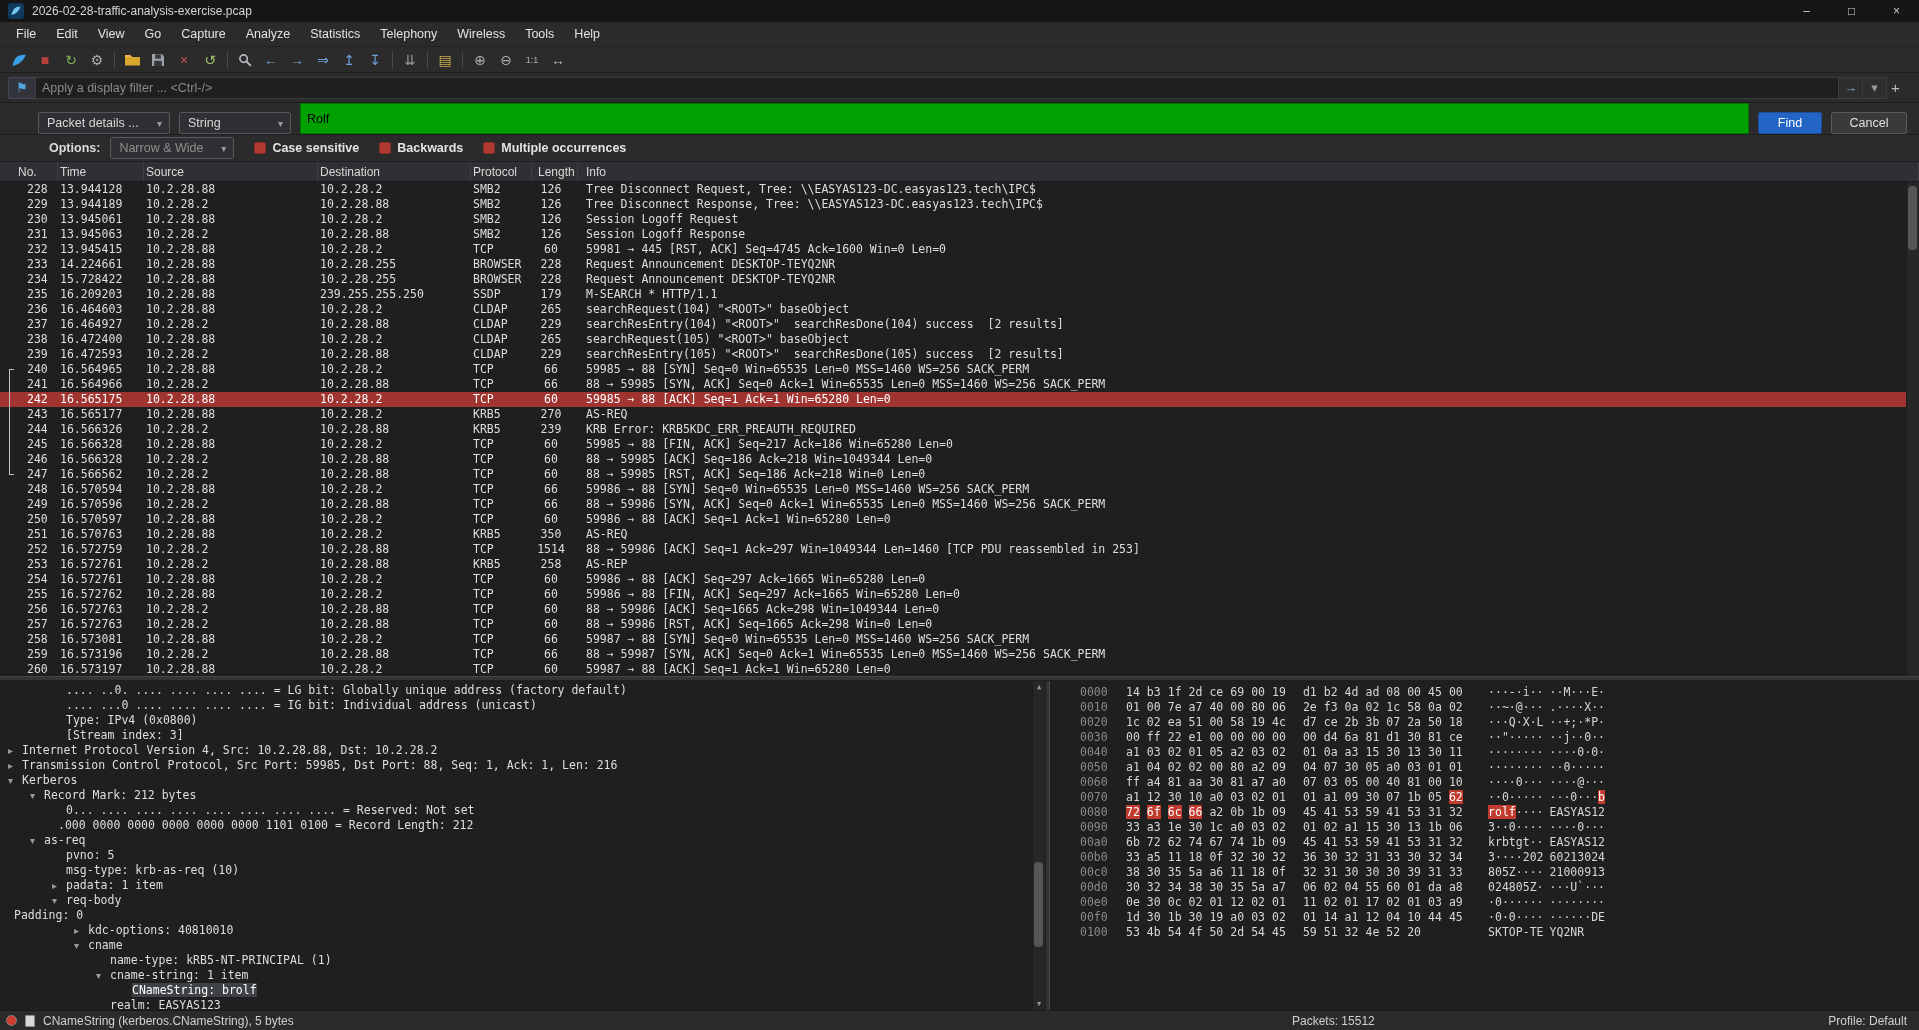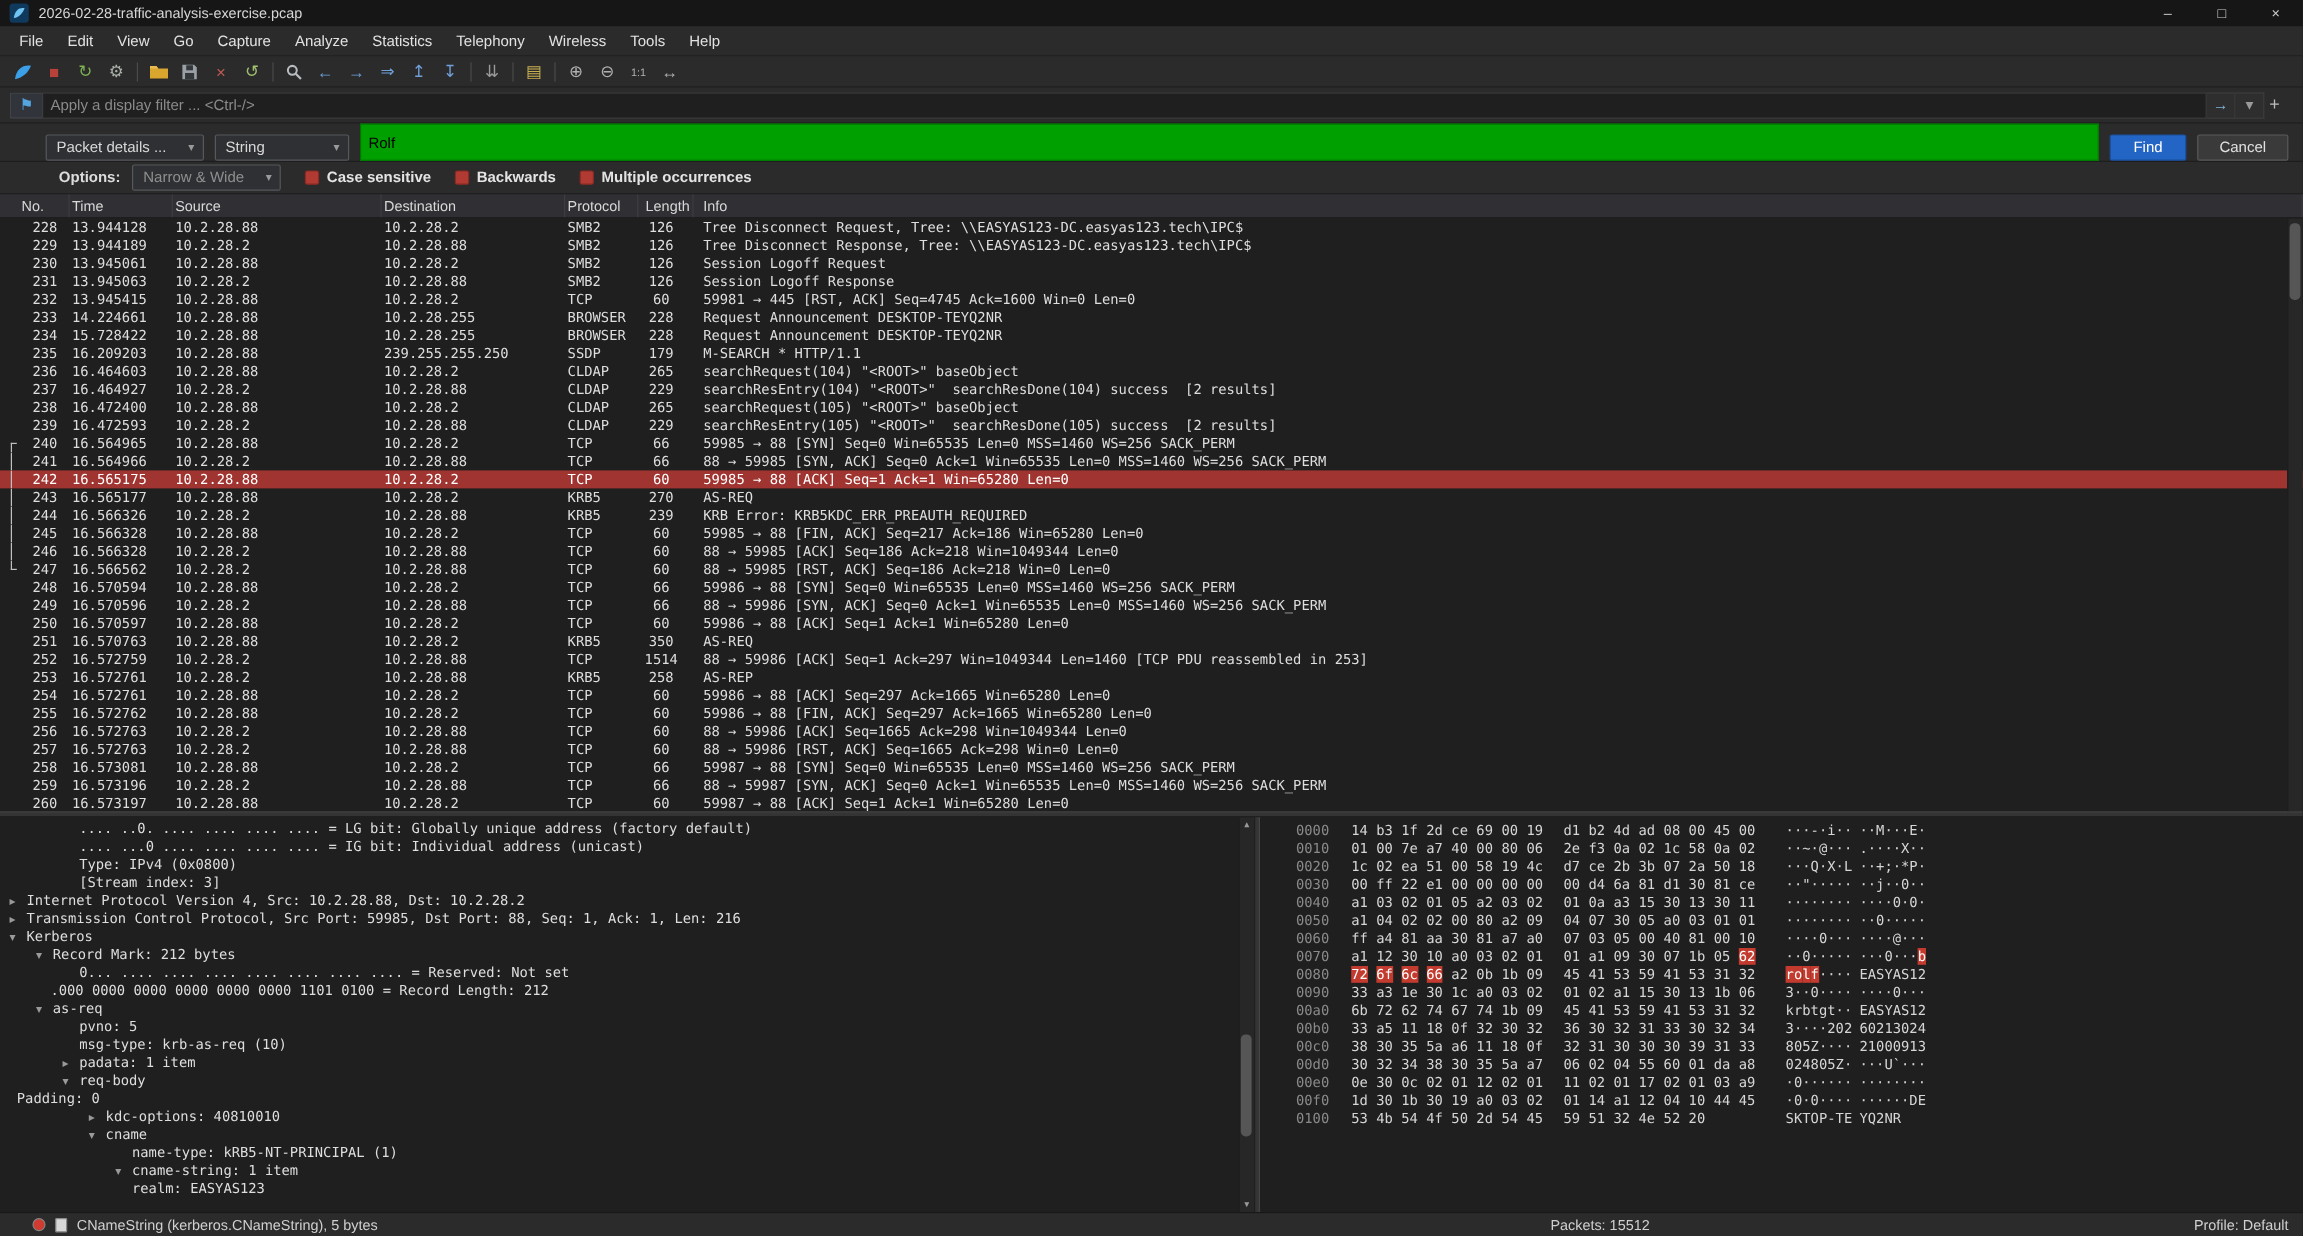--- a/index.html
+++ b/index.html
@@ -95,21 +95,21 @@
   .off{display:inline-block;width:46px;color:#8a8a8a}
   .bytes{display:inline-block;width:348px}
   .hb{margin-right:7px}
   .hb.mid{margin-right:17px}
   .asc{display:inline-block;margin-left:14px}
   .ha{white-space:pre}
   .ha.mid{margin-right:6px}
   .hl{background:#c33b2e;color:#ffffff}
 
   
-  .statusbar{flex:0 0 20px;background:#2b2b2b;border-top:1px solid #191919;position:relative;font-size:12px;color:#d0d0d0;display:flex;align-items:center;padding-left:27px;gap:8px}
+  .statusbar{flex:0 0 20px;background:#2b2b2b;border-top:1px solid #191919;position:relative;font-size:12px;color:#d0d0d0;display:flex;align-items:center;padding-left:6px;gap:8px}
   .expert-dot{width:11px;height:11px;border-radius:50%;background:#cf3b30;border:1px solid #828282}
   .note-icon{width:10px;height:12px;background:#d8d8d8;border:1px solid #8a8a8a;border-radius:1px}
   .sb-packets{position:absolute;left:1292px}
   .sb-profile{position:absolute;right:12px}
 </style>
 </head>
 <body>
 
 <div class="window">
 
@@ -592,31 +592,32 @@
       <div id="detlines">
           <div class="dline" style="padding-left: 52px;"><span class="darrow"></span><span class="dtext">.... ..0. .... .... .... .... = LG bit: Globally unique address (factory default)</span></div>
           <div class="dline" style="padding-left: 52px;"><span class="darrow"></span><span class="dtext">.... ...0 .... .... .... .... = IG bit: Individual address (unicast)</span></div>
           <div class="dline" style="padding-left: 52px;"><span class="darrow"></span><span class="dtext">Type: IPv4 (0x0800)</span></div>
           <div class="dline" style="padding-left: 52px;"><span class="darrow"></span><span class="dtext">[Stream index: 3]</span></div>
           <div class="dline" style="padding-left: 8px;"><span class="darrow">▸</span><span class="dtext">Internet Protocol Version 4, Src: 10.2.28.88, Dst: 10.2.28.2</span></div>
           <div class="dline" style="padding-left: 8px;"><span class="darrow">▸</span><span class="dtext">Transmission Control Protocol, Src Port: 59985, Dst Port: 88, Seq: 1, Ack: 1, Len: 216</span></div>
           <div class="dline" style="padding-left: 8px;"><span class="darrow">▾</span><span class="dtext">Kerberos</span></div>
           <div class="dline" style="padding-left: 30px;"><span class="darrow">▾</span><span class="dtext">Record Mark: 212 bytes</span></div>
           <div class="dline" style="padding-left: 52px;"><span class="darrow"></span><span class="dtext">0... .... .... .... .... .... .... .... = Reserved: Not set</span></div>
-          <div class="dline" style="padding-left: 28px;"><span class="darrow"></span><span class="dtext">.000 0000 0000 0000 0000 0000 1101 0100 = Record Length: 212</span></div>
+          <div class="dline" style="padding-left: 44px;"><span class="darrow"></span><span class="dtext">.000 0000 0000 0000 0000 0000 1101 0100 = Record Length: 212</span></div>
           <div class="dline" style="padding-left: 30px;"><span class="darrow">▾</span><span class="dtext">as-req</span></div>
           <div class="dline" style="padding-left: 52px;"><span class="darrow"></span><span class="dtext">pvno: 5</span></div>
           <div class="dline" style="padding-left: 52px;"><span class="darrow"></span><span class="dtext">msg-type: krb-as-req (10)</span></div>
           <div class="dline" style="padding-left: 52px;"><span class="darrow">▸</span><span class="dtext">padata: 1 item</span></div>
           <div class="dline" style="padding-left: 52px;"><span class="darrow">▾</span><span class="dtext">req-body</span></div>
           <div class="dline" style=""><span class="darrow"></span><span class="dtext">Padding: 0</span></div>
           <div class="dline" style="padding-left: 74px;"><span class="darrow">▸</span><span class="dtext">kdc-options: 40810010</span></div>
           <div class="dline" style="padding-left: 74px;"><span class="darrow">▾</span><span class="dtext">cname</span></div>
           <div class="dline" style="padding-left: 96px;"><span class="darrow"></span><span class="dtext">name-type: kRB5-NT-PRINCIPAL (1)</span></div>
           <div class="dline" style="padding-left: 96px;"><span class="darrow">▾</span><span class="dtext">cname-string: 1 item</span></div>
+          <div class="dline dsel" style="padding-left: 118px;"><span class="darrow"></span><span class="dtext">CNameString: brolf</span></div>
           <div class="dline" style="padding-left: 96px;"><span class="darrow"></span><span class="dtext">realm: EASYAS123</span></div>
         </div>
       <div class="dscroll">
         <span style="font-size:7px;padding-top:2px">▲</span>
         <span style="font-size:7px;padding-bottom:2px">▼</span>
       </div>
       <div class="dthumb"></div>
     </div>
     <div class="vsplit"></div>
     <div class="hexpane">

